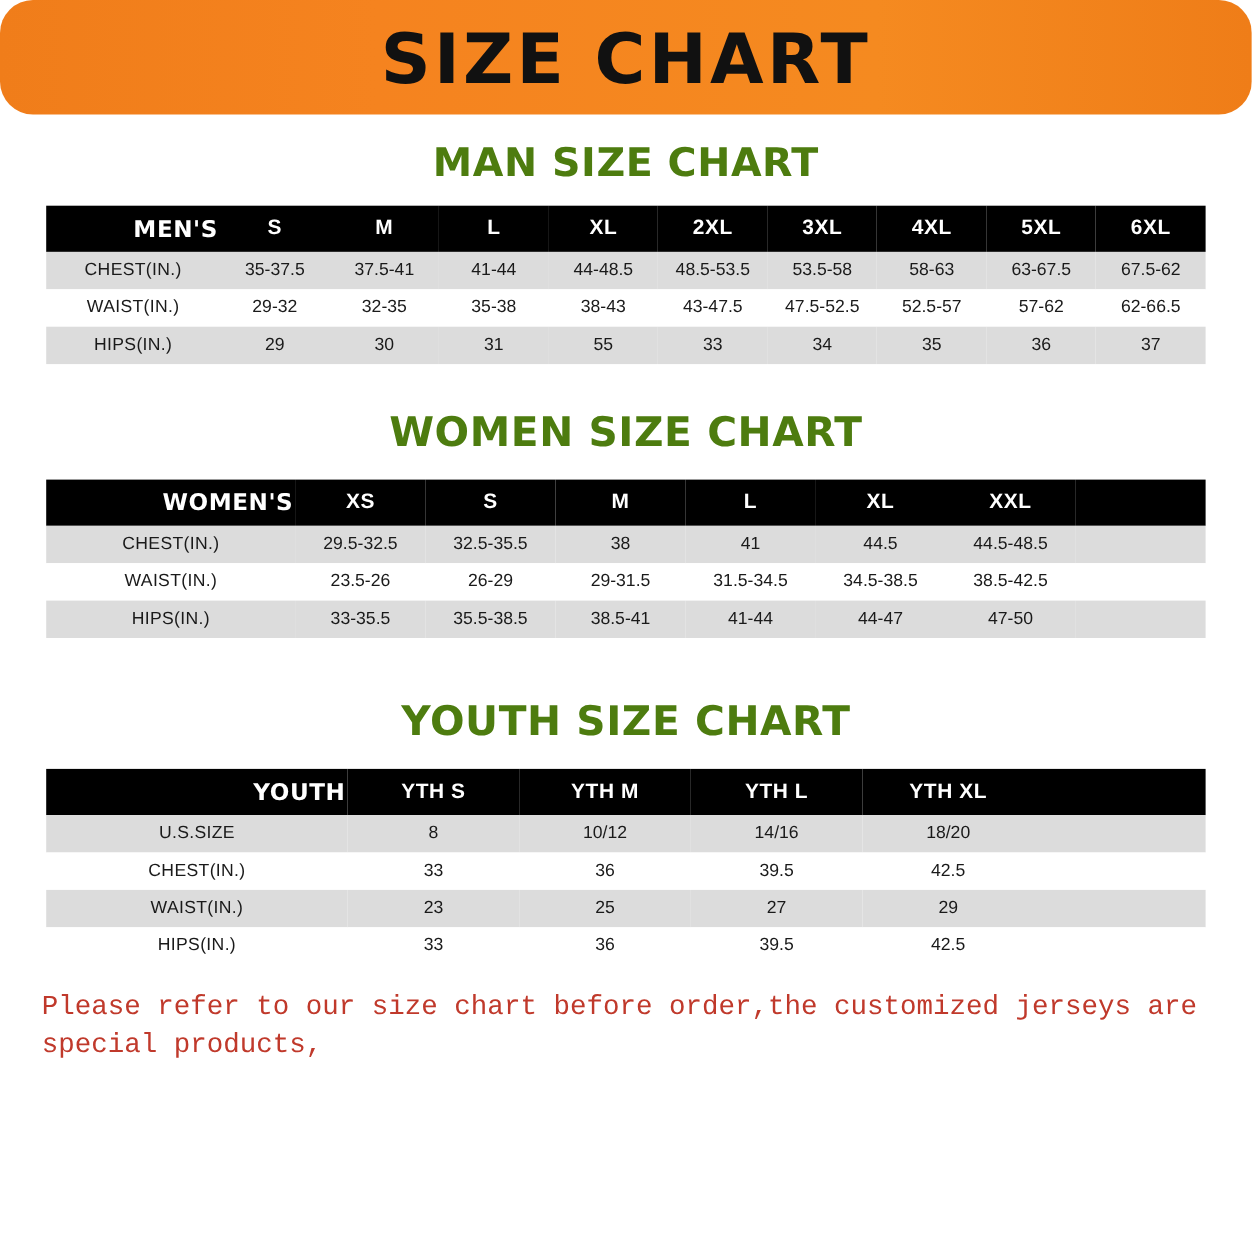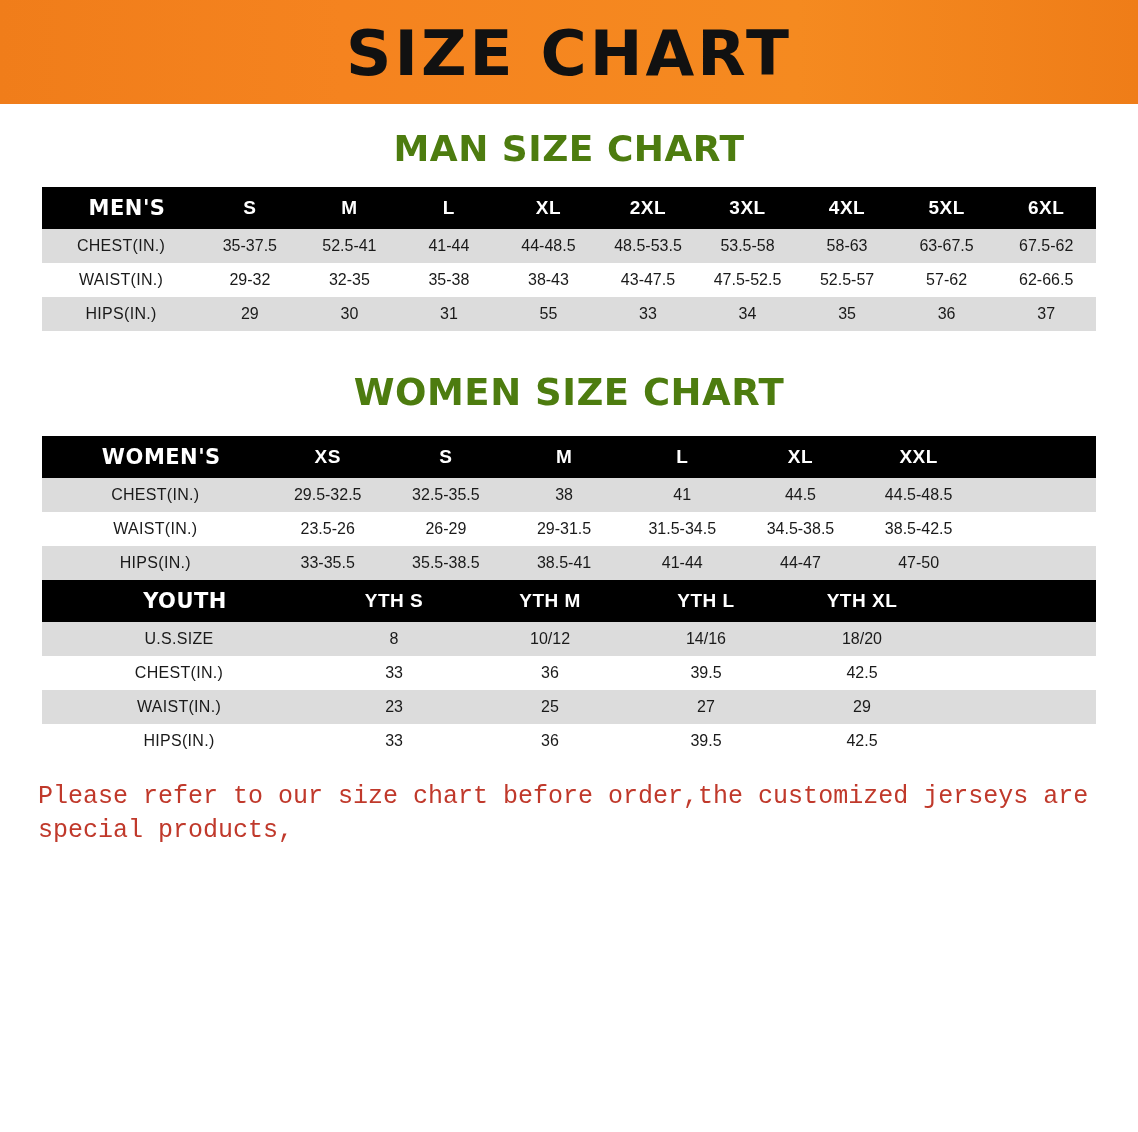--- a/index.html
+++ b/index.html
@@ -23,20 +23,21 @@
     flex-direction: column;
   }
 
   
   .banner {
     height: 104px;
     background: linear-gradient(90deg, #f07d1a 0%, #f5831f 30%, #f58a20 70%, #ef7d18 100%);
     display: flex;
     align-items: center;
     justify-content: center;
+    border-radius: 30px;
   }
   .banner-title {
     font-family: "DejaVu Sans", sans-serif;
     font-weight: bold;
     font-size: 63px;
     letter-spacing: 3px;
     color: #111;
     line-height: 1;
     margin-top: 2px;
   }
@@ -73,21 +74,21 @@
     background: #000000;
   }
   table.size-table thead th {
     color: #ffffff;
     font-weight: bold;
     padding: 9px 2px;
     font-size: 19px;
     letter-spacing: 0.5px;
   }
   table.size-table thead th.label-col {
-    text-align: center;
+    text-align: right;
     padding-left: 14px;
     font-size: 21px;
     font-family: "DejaVu Sans", sans-serif;
   }
   table.size-table tbody td {
     padding: 8px 2px;
     font-size: 16px;
   }
   table.size-table tbody td.label-col {
     text-align: center;
@@ -164,21 +165,21 @@
           <th>3XL</th>
           <th>4XL</th>
           <th>5XL</th>
           <th>6XL</th>
         </tr>
       </thead>
       <tbody>
         <tr class="row-shade">
           <td class="label-col">CHEST(IN.)</td>
           <td>35-37.5</td>
-          <td>52.5-41</td>
+          <td>37.5-41</td>
           <td>41-44</td>
           <td>44-48.5</td>
           <td>48.5-53.5</td>
           <td>53.5-58</td>
           <td>58-63</td>
           <td>63-67.5</td>
           <td>67.5-62</td>
         </tr>
         <tr class="row-plain">
           <td class="label-col">WAIST(IN.)</td>
@@ -261,20 +262,21 @@
           <td>38.5-41</td>
           <td>41-44</td>
           <td>44-47</td>
           <td>47-50</td>
           <td></td>
         </tr>
       </tbody>
     </table>
   </div>
 
+  <div class="section-title title-youth">YOUTH SIZE CHART</div>
   <div class="table-wrap">
     <table class="size-table youth-table">
       <colgroup>
         <col class="c0">
           <col>
           <col>
           <col>
           <col>
           <col>
       </colgroup>

